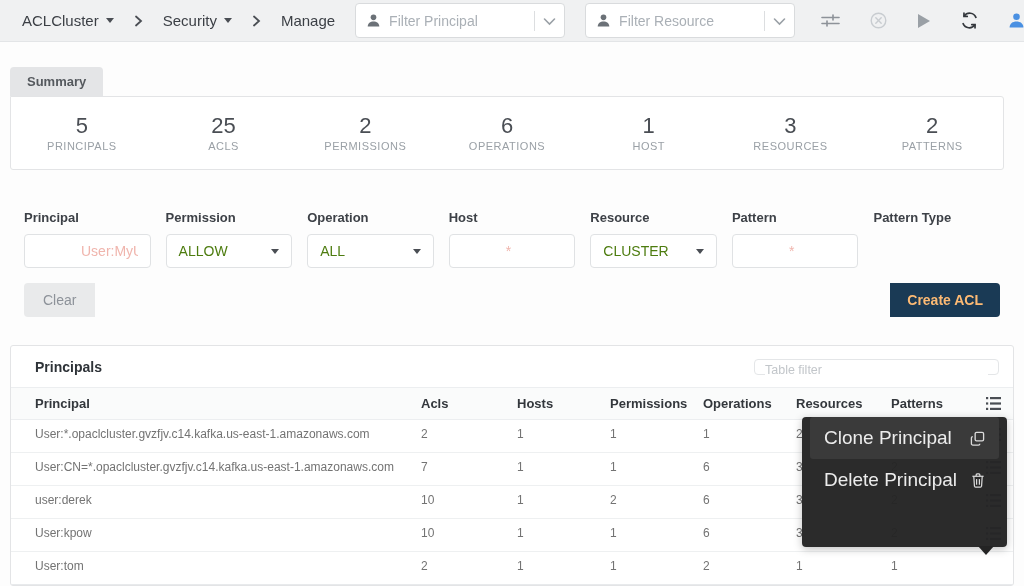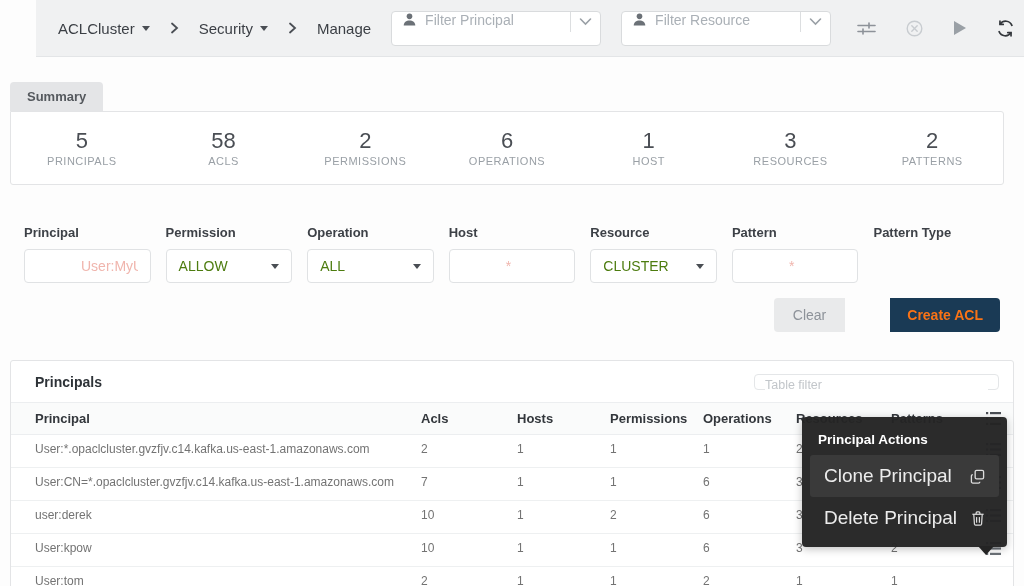--- a/index.html
+++ b/index.html
@@ -3,29 +3,29 @@
 <meta charset="utf-8">
 <style>
   * { margin:0; padding:0; box-sizing:border-box; }
   html,body { width:1024px; height:586px; }
   body {
     font-family:"Liberation Sans","DejaVu Sans",sans-serif;
     background:#fdfdfd; position:relative; overflow:hidden; color:#3d4147;
   }
   
   .navbar {
-    height:57px; background:#f0f1f2; border-bottom:1px solid #e3e5e7;
-    display:flex; align-items:center; padding:0 22px; gap:8px;margin-left:36px;
+    height:42px; background:#f0f1f2; border-bottom:1px solid #e3e5e7;
+    display:flex; align-items:center; padding:0 22px; gap:8px;
   }
   .crumb { font-size:15px; color:#3b3f45; font-weight:500; display:flex; align-items:center; gap:7px; cursor:pointer; }
   .caret-down { width:0; height:0; border-left:4px solid transparent; border-right:4px solid transparent; border-top:5px solid #4a4e54; display:inline-block; }
   .crumb-sep { margin:0 12px; display:flex; align-items:center; }
   .combo {
     width:210px; height:35px; background:#fff; border:1px solid #d9dbdd; border-radius:4px;
-    display:flex; align-items:flex-start; padding:0 8px 0 10px; margin-left:12px;
+    display:flex; align-items:center; padding:0 8px 0 10px; margin-left:12px;
   }
   .combo .ficon { flex:0 0 auto; margin-right:8px; display:flex; }
   .combo input {
     border:none; outline:none; flex:1; min-width:0; font-size:14px; color:#3d4147;
     font-family:inherit; background:transparent;
   }
   .combo input::placeholder { color:#aab0b6; }
   .combo .vdiv { width:1px; height:20px; background:#dcdee0; margin:0 8px; }
   .nav-icons { display:flex; align-items:center; gap:30px; margin-left:18px; }
   .nav-ic { display:flex; align-items:center; cursor:pointer; }
@@ -46,27 +46,27 @@
   .acl-form { display:flex; gap:15px; padding:0 24px; margin-top:40px; }
   .field { flex:1; }
   .field .flabel { font-size:13px; font-weight:bold; color:#3d4147; margin-bottom:9px; }
   .tinput, .tselect {
     height:34px; width:100%; border:1px solid #e0e2e4; border-radius:4px; background:#fff;
     font-size:14px; padding:0 12px; display:flex; align-items:center;
   }
   .tinput input { border:none; outline:none; width:100%; font-size:14px; font-family:inherit; color:#3d4147;margin-left:44px; }
   .tinput input::placeholder { color:#f0b5ad; }
   .tselect { justify-content:space-between; cursor:pointer; color:#4d7c0f; }
-  .form-buttons { display:flex; justify-content:flex-end; padding:0 24px; margin-top:15px;gap:45px; }
+  .form-buttons { display:flex; justify-content:space-between; padding:0 24px; margin-top:15px;gap:45px; }
   .btn-clear {
     background:#e9eaeb; color:#8d9299; font-size:14px; font-weight:500; border:none;
     padding:9px 19px; border-radius:4px 0 0 4px; cursor:pointer; font-family:inherit;
   }
   .btn-create {
-    background:#1a3a55; color:#f97316; font-size:14px; font-weight:bold; border:none;
+    background:#1a3a55; color:#fdba74; font-size:14px; font-weight:bold; border:none;
     padding:9px 17px; border-radius:0 4px 4px 0; cursor:pointer; font-family:inherit;
   }
   
   .table-card { margin:28px 10px 6px 10px; background:#fff; border:1px solid #e3e4e6; border-radius:3px; }
   .table-head { display:flex; align-items:center; justify-content:space-between; padding:13px 14px 12px 14px; }
   .table-title { font-size:14px; font-weight:bold; color:#2e3338; padding-left:10px; }
   .table-filter { width:245px; height:16px; border:1px solid #e4e6e8; border-radius:4px; padding:0 10px; }
   .table-filter input { border:none; outline:none; width:100%; font-size:12.5px; font-family:inherit; color:#3d4147; }
   .table-filter input::placeholder { color:#c2c6ca; }
   table { width:100%; border-collapse:collapse; table-layout:fixed; }
@@ -194,21 +194,21 @@
 </div>
 
 <div class="summary-wrap">
   <div class="summary-tab">Summary</div>
   <div class="summary-card">
     <div class="stat">
       <div class="num">5</div>
       <div class="lbl">PRINCIPALS</div>
     </div>
     <div class="stat">
-      <div class="num">58</div>
+      <div class="num">25</div>
       <div class="lbl">ACLS</div>
     </div>
     <div class="stat">
       <div class="num">2</div>
       <div class="lbl">PERMISSIONS</div>
     </div>
     <div class="stat">
       <div class="num">6</div>
       <div class="lbl">OPERATIONS</div>
     </div>
@@ -410,21 +410,20 @@
         <td>2</td>
         <td>1</td>
         <td>1</td>
         <td></td>
       </tr>
     </tbody>
   </table>
 </div>
 
 <div class="ctx-menu">
-  <div class="ctx-title">Principal Actions</div>
   <div class="ctx-item hl">
     <span>Clone Principal</span>
     <span class="cicon">
       <svg width="15" height="15" viewBox="0 0 16 16" fill="none" stroke="currentColor" stroke-width="1.4">
         <rect x="5.5" y="1.5" width="9" height="9" rx="1.5"></rect>
           <path d="M10.5 13.5 A1.5 1.5 0 0 1 9 15 H3 A1.5 1.5 0 0 1 1.5 13.5 V7.5 A1.5 1.5 0 0 1 3 6"></path>
       </svg>
     </span>
   </div>
   <div class="ctx-item">

